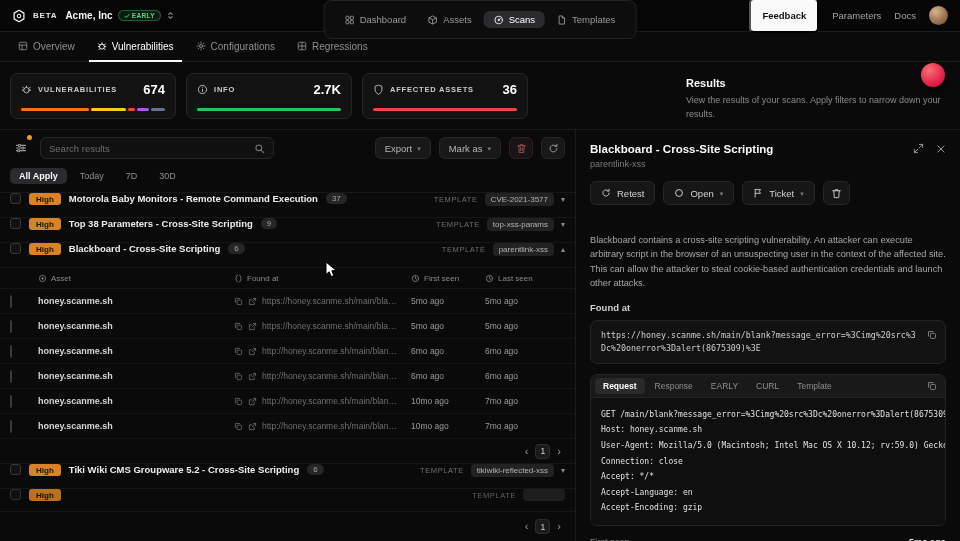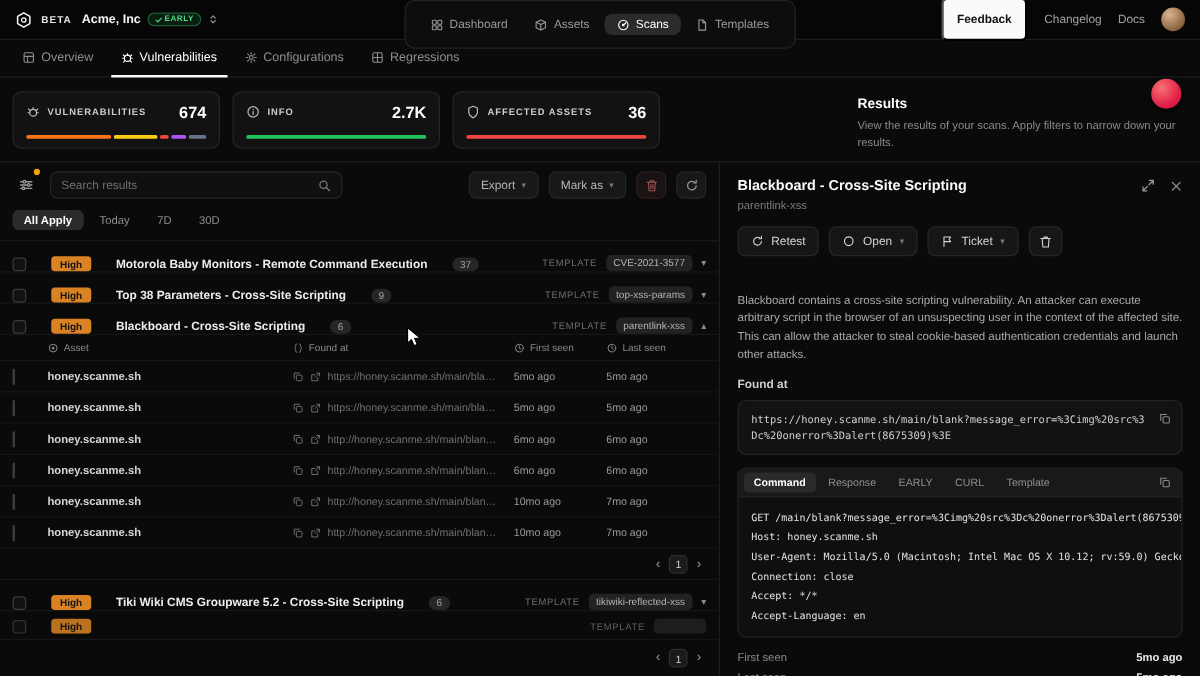--- a/index.html
+++ b/index.html
@@ -51,21 +51,21 @@
   .btn{height:22px;padding:0 9px;background:#181818;border:1px solid #262626;border-radius:6px;color:#b5b5b5;font-size:9.5px;display:flex;align-items:center;gap:5px}
   .caret{font-size:7px;color:#777;line-height:1}
   .sq-btn{width:24px;height:22px;background:#181818;border:1px solid #262626;border-radius:6px;display:flex;align-items:center;justify-content:center;color:#9a9a9a}
   .del-btn{color:#a05555;background:#1a1313;border-color:#2e1d1d}
   
   .time-filters{display:flex;gap:4px;padding:4px 10px 8px;align-items:center;flex:none}
   .tf{padding:3px 9px;border-radius:5px;color:#8f8f8f;font-size:9px}
   .tf.active{background:#2b2b2e;color:#fafafa;font-weight:600}
   
   .vlist{flex:1;display:flex;flex-direction:column;overflow:hidden;border-top:1px solid #181818;min-height:0}
-  .vrow{height:25px;flex:none;display:flex;align-items:flex-end;gap:20px;padding:0 10px;border-bottom:1px solid #161616}
+  .vrow{height:25px;flex:none;display:flex;align-items:flex-start;gap:8px;padding:0 10px;border-bottom:1px solid #161616}
   .vrow.partial{height:18px;overflow:hidden;border-bottom:none;opacity:.85}
   .chk{width:11px;height:11px;border:1px solid #3a3a3a;border-radius:3px;background:#121212;flex:none}
   .sev{font-size:8px;font-weight:700;color:#141414;background:#d98324;padding:1.5px 7px;border-radius:3px;flex:none}
   .vtitle{font-size:9.5px;font-weight:600;color:#ededed;white-space:nowrap}
   .count{font-size:8px;color:#a3a3a3;background:#262626;padding:1px 6px;border-radius:8px}
   .vright{margin-left:auto;display:flex;align-items:center;gap:7px}
   .tlabel{font-size:7.5px;color:#6f6f6f;letter-spacing:.6px}
   .tbadge{font-size:8px;color:#b3b3b3;background:#222;padding:2px 6px;border-radius:4px;white-space:nowrap}
   .chev{color:#8a8a8a;font-size:8px;line-height:1}
   
@@ -161,21 +161,21 @@
         <svg class="ic" width="10" height="10" viewBox="0 0 16 16" fill="none" stroke="currentColor" stroke-width="1.4" stroke-linejoin="round">
             <path d="M4 1.5h5l3.5 3.5v9.5H4z"></path>
             <path d="M9 1.5V5h3.5"></path>
           </svg>
         <span>Templates</span>
       </div>
     </nav>
 
     <div class="top-right">
       <button class="feedback-btn">Feedback</button>
-      <span class="top-link">Changelog</span>
+      <span class="top-link">Parameters</span>
       <span class="top-link">Docs</span>
       <span class="avatar"></span>
     </div>
   </header>
 
   <nav class="tabbar">
     <div class="tab">
       <svg class="ic" width="10" height="10" viewBox="0 0 16 16" fill="none" stroke="currentColor" stroke-width="1.4">
           <rect x="2" y="2" width="12" height="12" rx="2"></rect>
           <path d="M2 6.5h12M6.5 6.5V14"></path>
@@ -559,31 +559,31 @@
       <div class="url-box">
         <span>https://honey.scanme.sh/main/blank?message_error=%3Cimg%20src%3Dc%20onerror%3Dalert(8675309)%3E</span>
         <span class="url-copy"><svg class="ic" width="10" height="10" viewBox="0 0 16 16" fill="none" stroke="currentColor" stroke-width="1.4">
               <rect x="5.5" y="5.5" width="8" height="8" rx="1.5"></rect>
               <path d="M2.5 10.5v-8h8"></path>
             </svg></span>
       </div>
 
       <div class="code-wrap">
         <div class="code-tabs">
-          <span class="ctab active">Command</span>
+          <span class="ctab active">Request</span>
           <span class="ctab">Response</span>
           <span class="ctab">EARLY</span>
           <span class="ctab">CURL</span>
           <span class="ctab">Template</span>
           <span class="code-copy"><svg class="ic" width="10" height="10" viewBox="0 0 16 16" fill="none" stroke="currentColor" stroke-width="1.4">
                 <rect x="5.5" y="5.5" width="8" height="8" rx="1.5"></rect>
                 <path d="M2.5 10.5v-8h8"></path>
               </svg></span>
         </div>
-        <div class="code-body"><div>GET /main/blank?message_error=%3Cimg%20src%3Dc%20onerror%3Dalert(8675309)%3E HTTP/1.1</div><div>Host: honey.scanme.sh</div><div>User-Agent: Mozilla/5.0 (Macintosh; Intel Mac OS X 10.12; rv:59.0) Gecko/20100101 Firefox/59.0</div><div>Connection: close</div><div>Accept: */*</div><div>Accept-Language: en</div></div>
+        <div class="code-body"><div>GET /main/blank?message_error=%3Cimg%20src%3Dc%20onerror%3Dalert(8675309)%3E HTTP/1.1</div><div>Host: honey.scanme.sh</div><div>User-Agent: Mozilla/5.0 (Macintosh; Intel Mac OS X 10.12; rv:59.0) Gecko/20100101 Firefox/59.0</div><div>Connection: close</div><div>Accept: */*</div><div>Accept-Language: en</div><div>Accept-Encoding: gzip</div></div>
       </div>
 
       <div class="d-meta">
         <div class="meta-row">
           <span class="meta-label">First seen</span>
           <span class="meta-value">5mo ago</span>
         </div>
         <div class="meta-row">
           <span class="meta-label">Last seen</span>
           <span class="meta-value">5mo ago</span>

